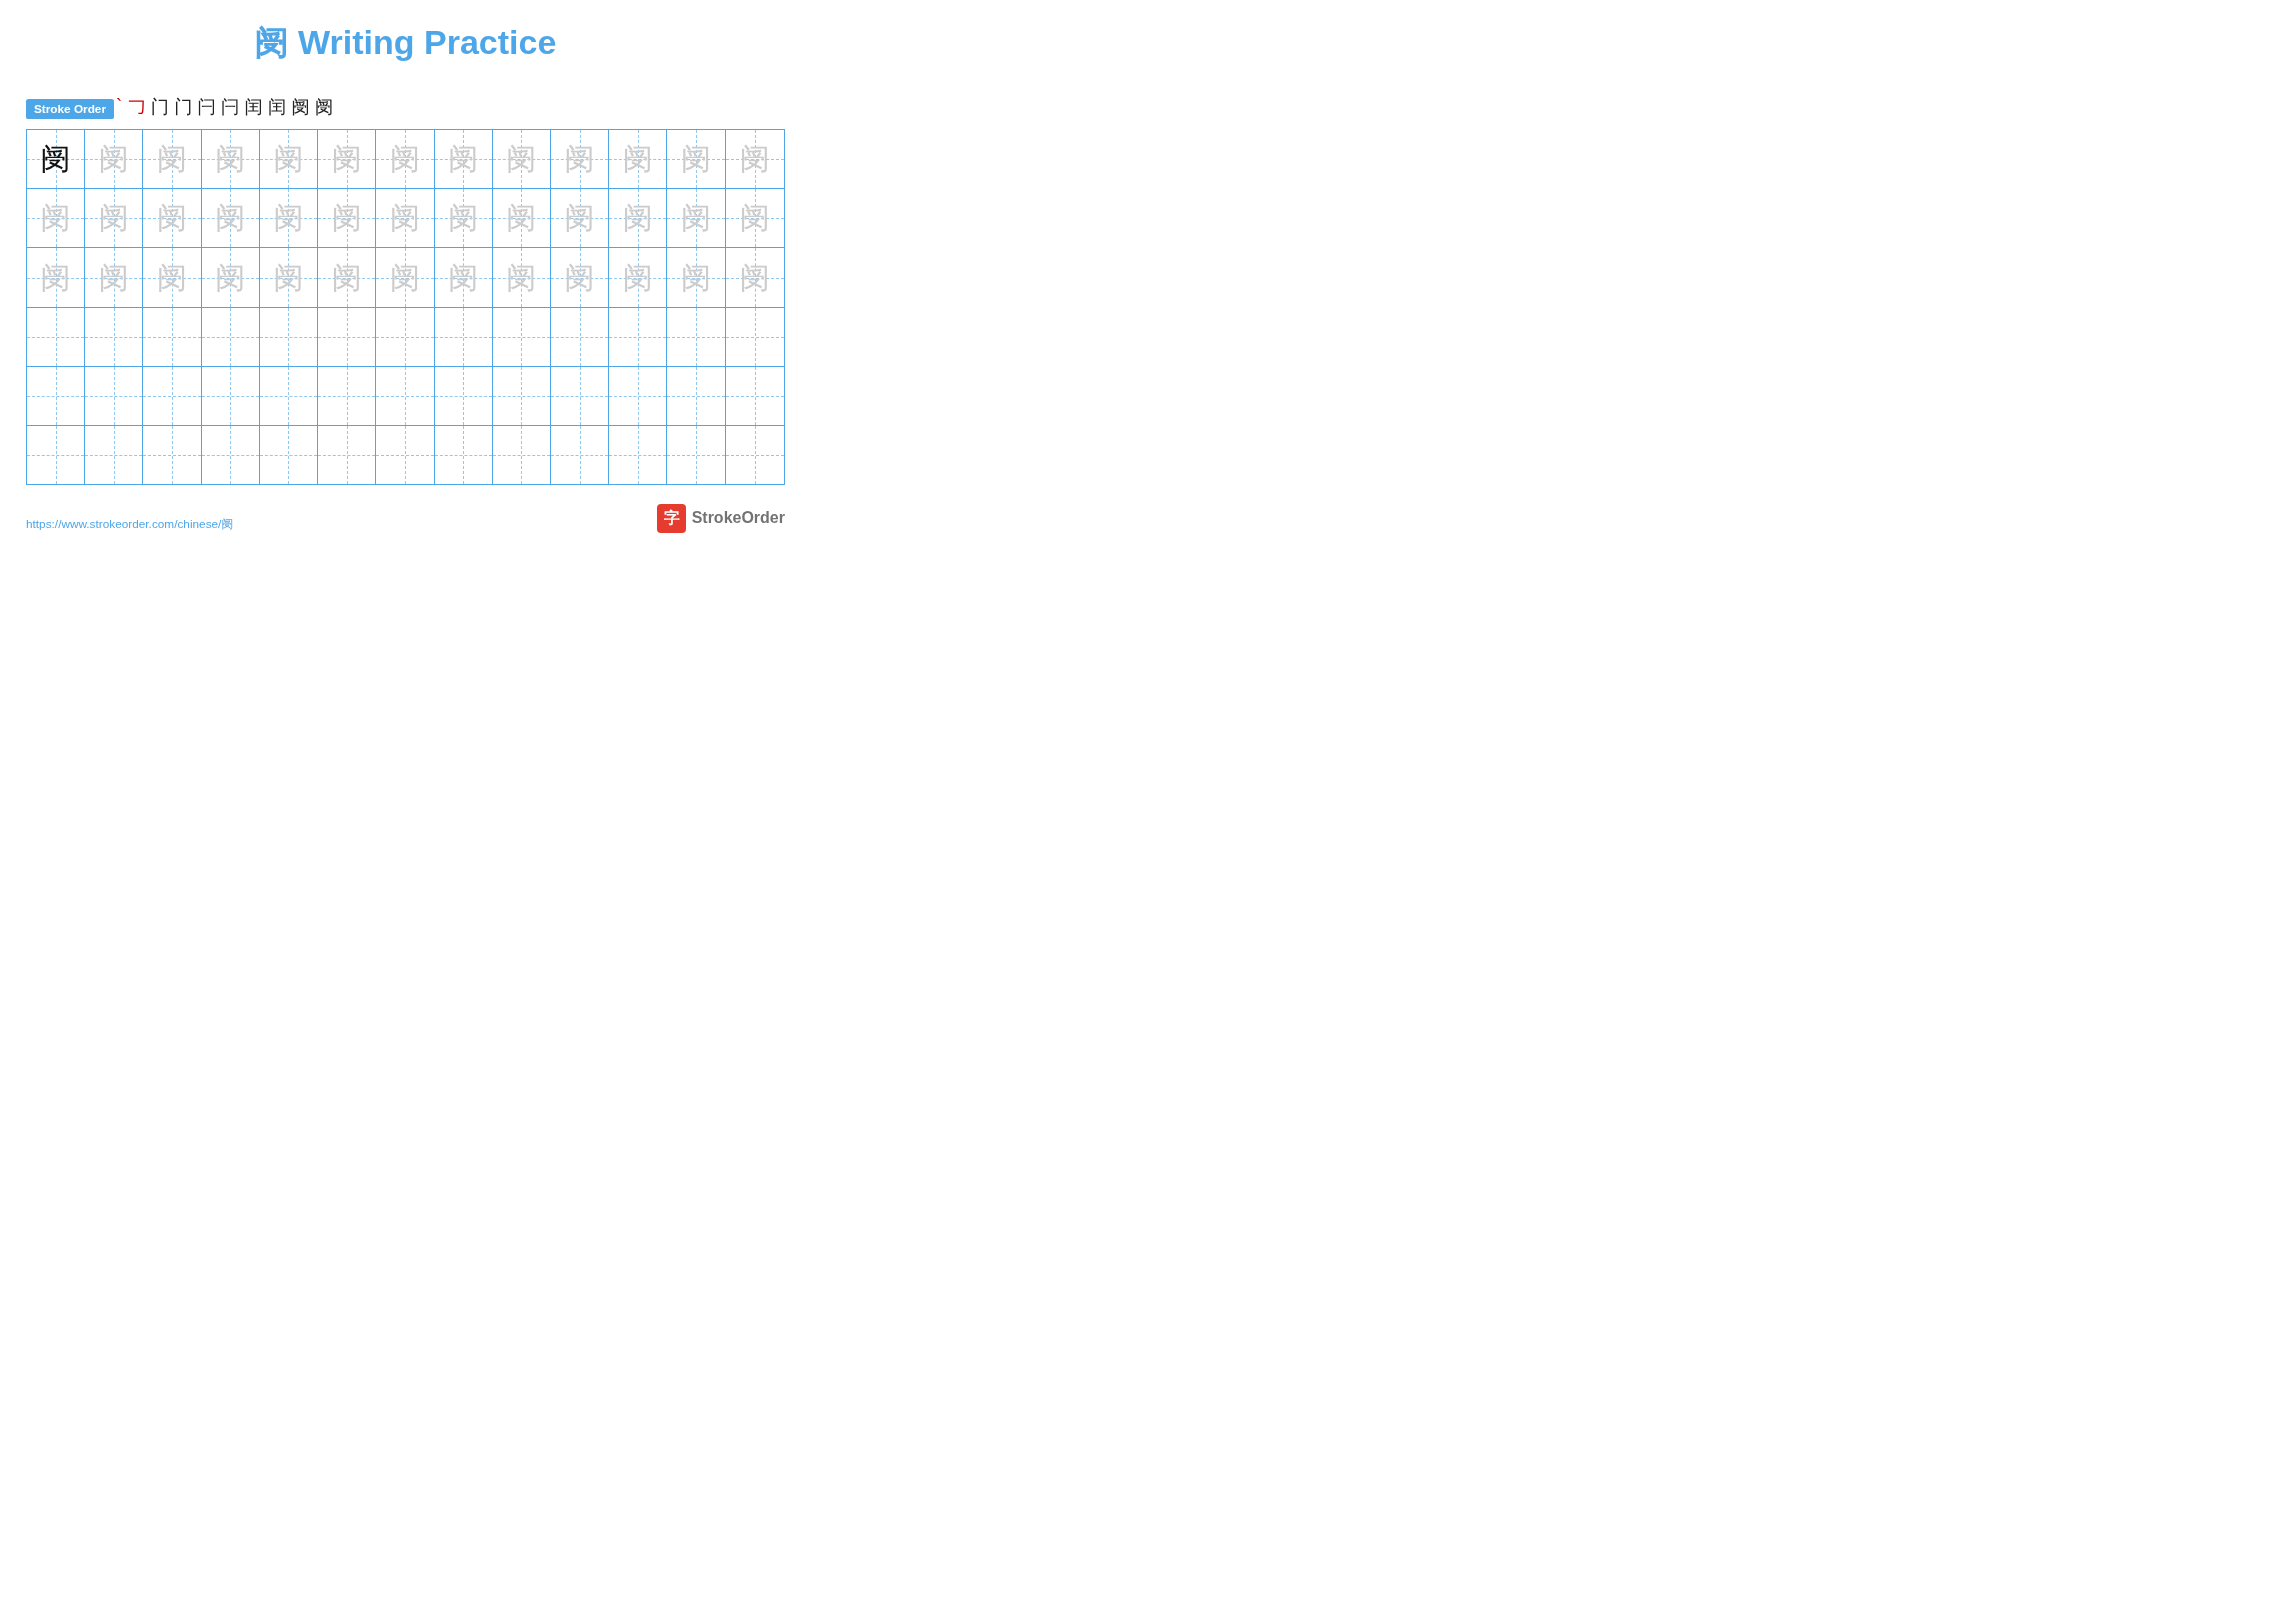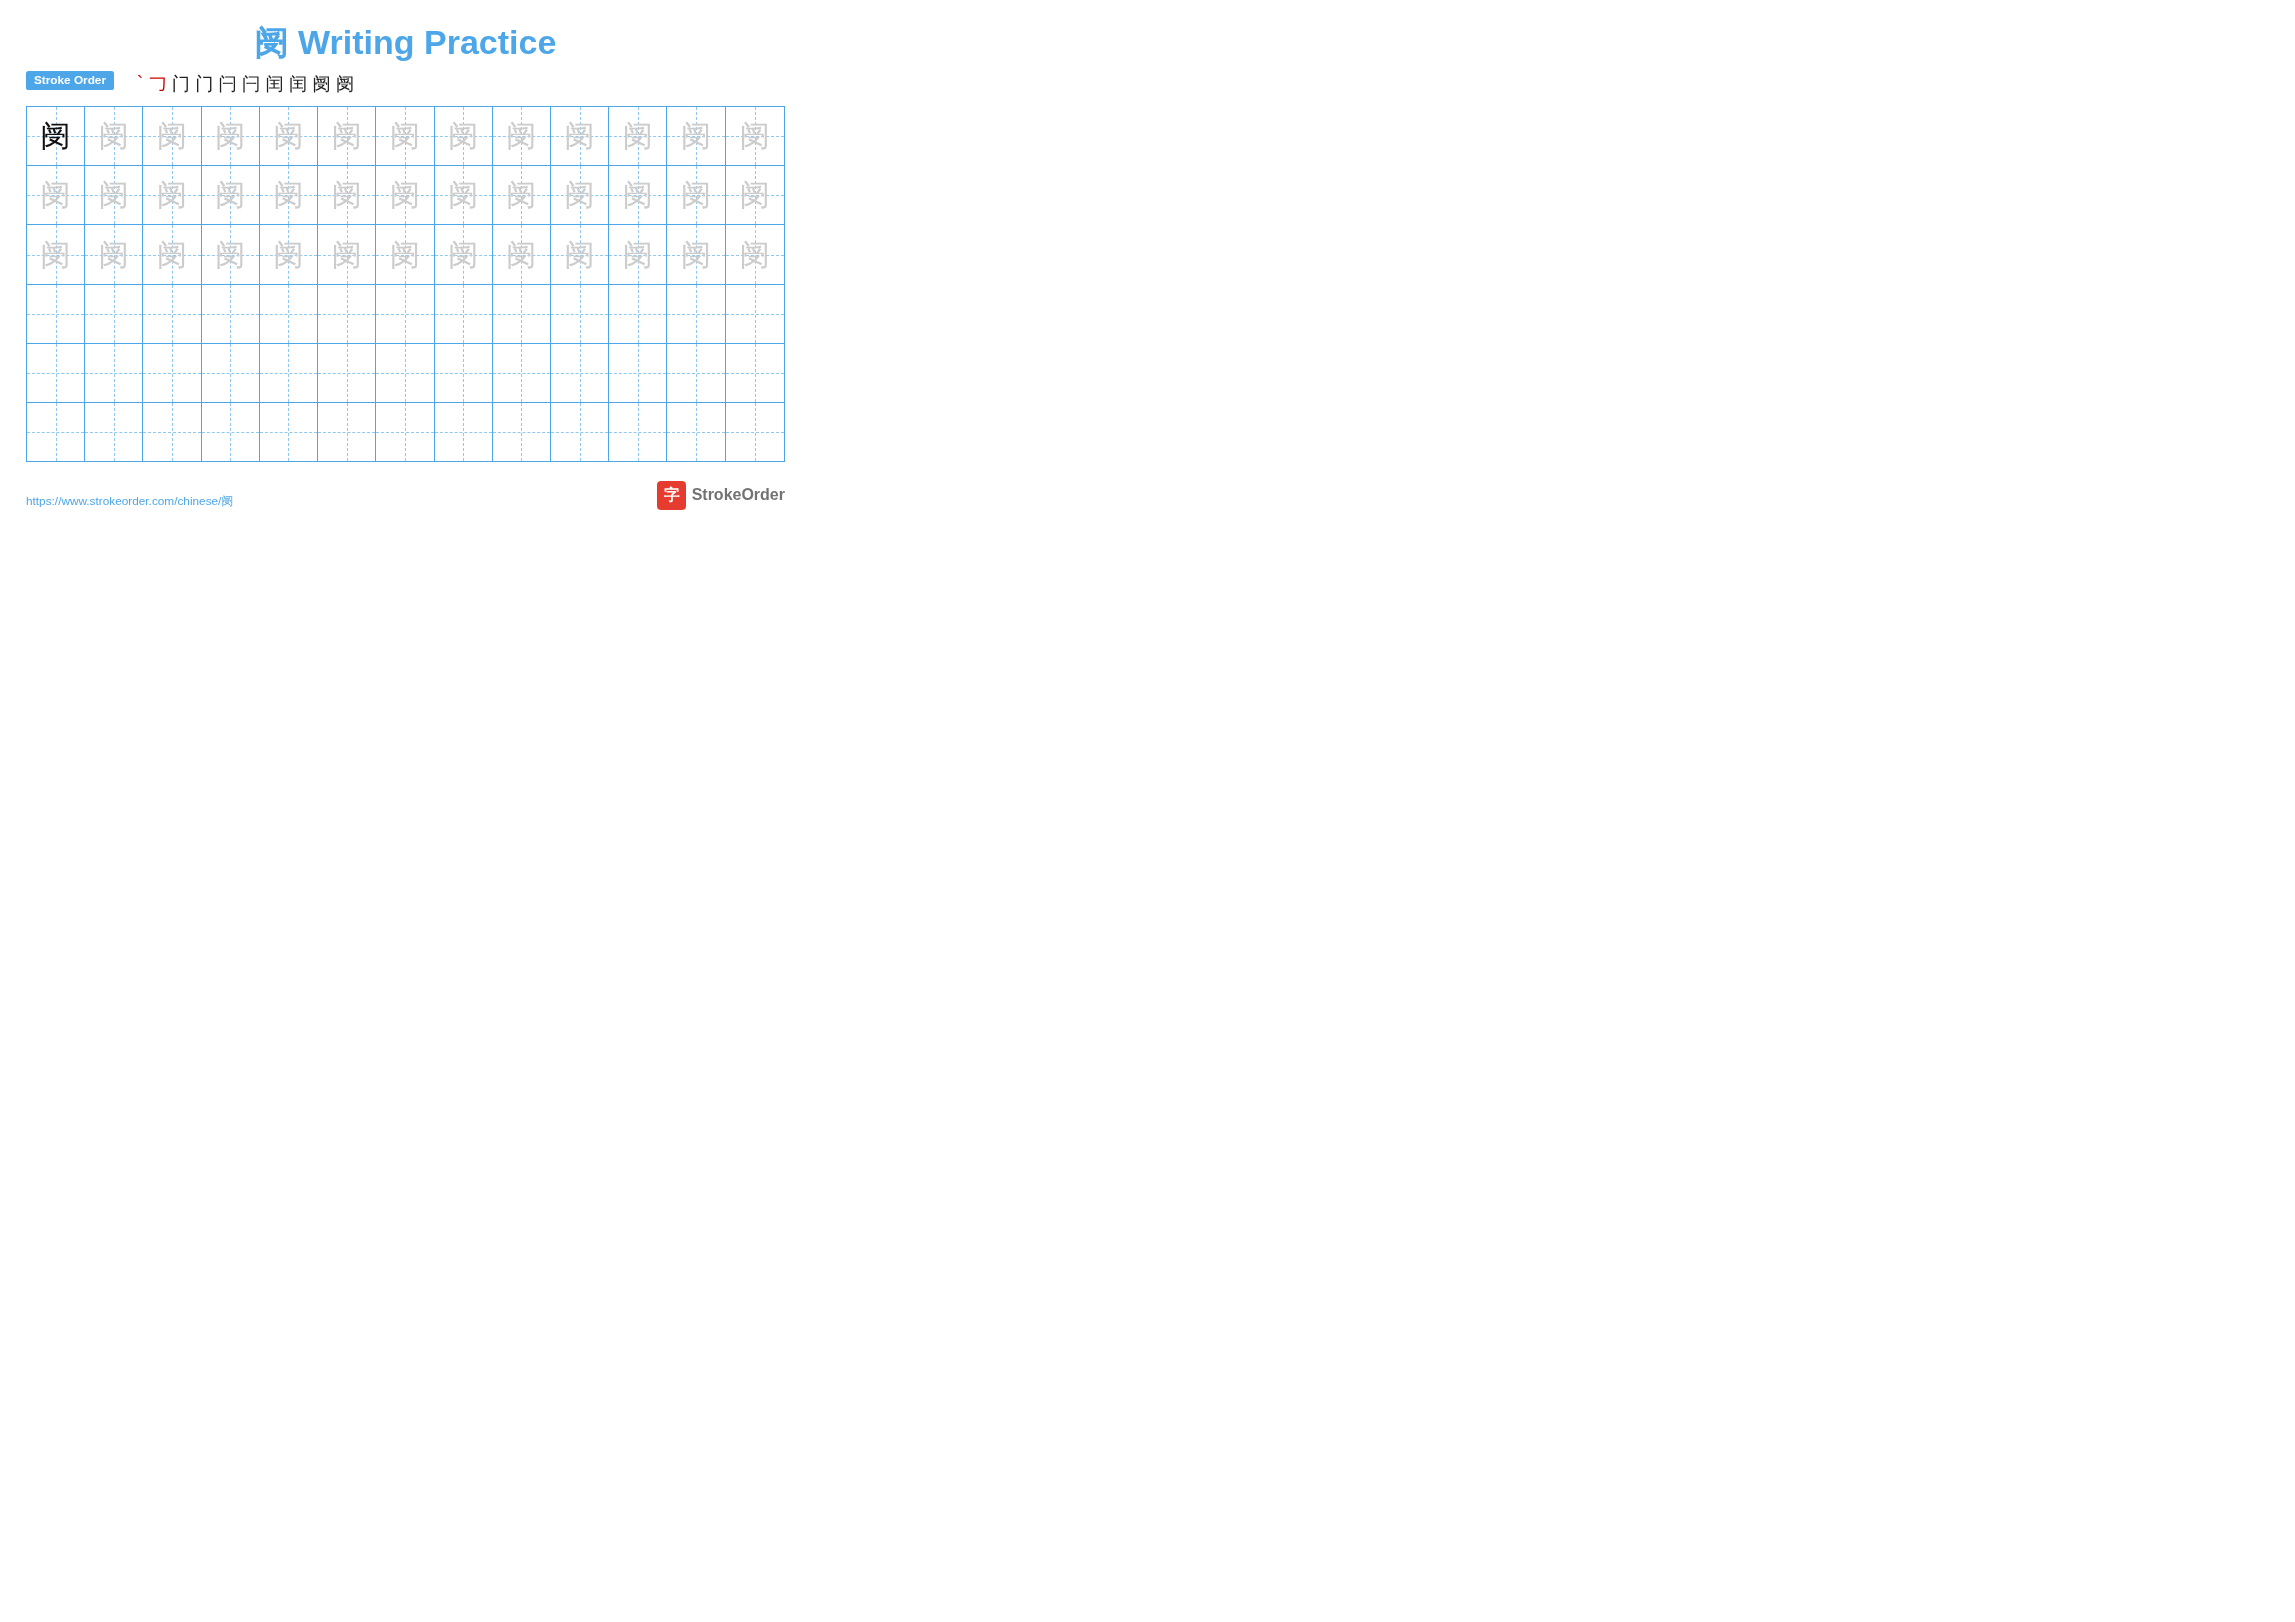--- a/index.html
+++ b/index.html
@@ -8,38 +8,38 @@
       min-height: 574px;
       background: #ffffff;
       font-family: Arial, sans-serif;
       position: relative;
       padding: 13px 26px 26px 26px;
     }
 
     
     .title-area {
       text-align: center;
-      margin-bottom: 5px;
+      margin-bottom: 28px;
       margin-top: 6.5px;
     }
     .title-area h1 {
       font-size: 34px;
       font-weight: bold;
       color: #4da6e8;
     }
     .title-char {
       color: #4da6e8;
     }
 
     
     .stroke-order-row {
       display: flex;
-      align-items: flex-start;
+      align-items: flex-end;
       margin-bottom: 10.5px;
-      gap: 23px;
+      gap: 2px;
     }
     .stroke-order-badge {
       background: #4da6e8;
       color: white;
       font-size: 11.8px;
       font-weight: bold;
       padding: 2.6px 7.9px;
       border-radius: 2.6px;
       white-space: nowrap;
     }

